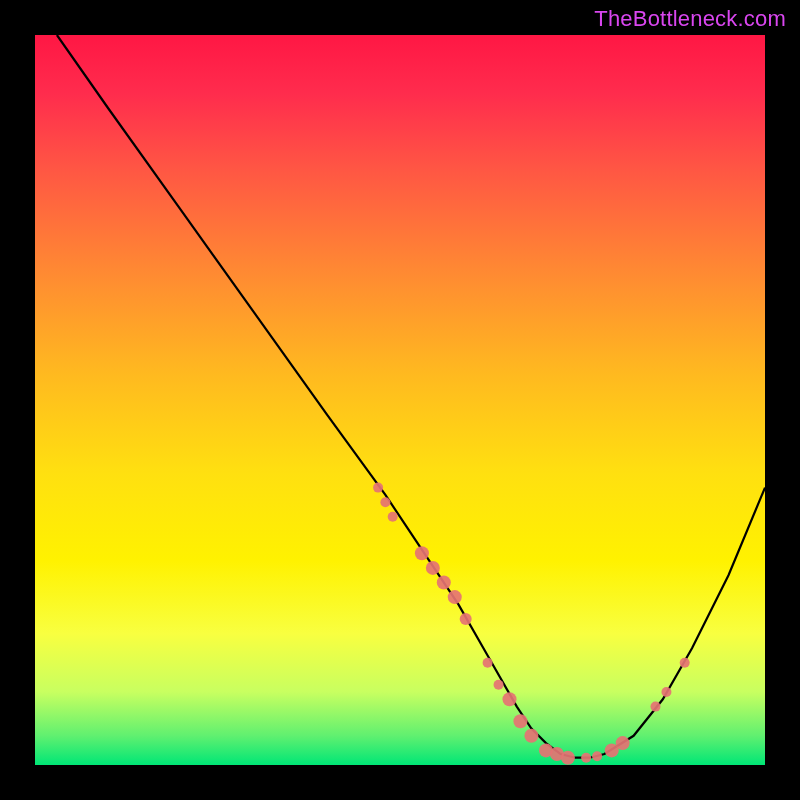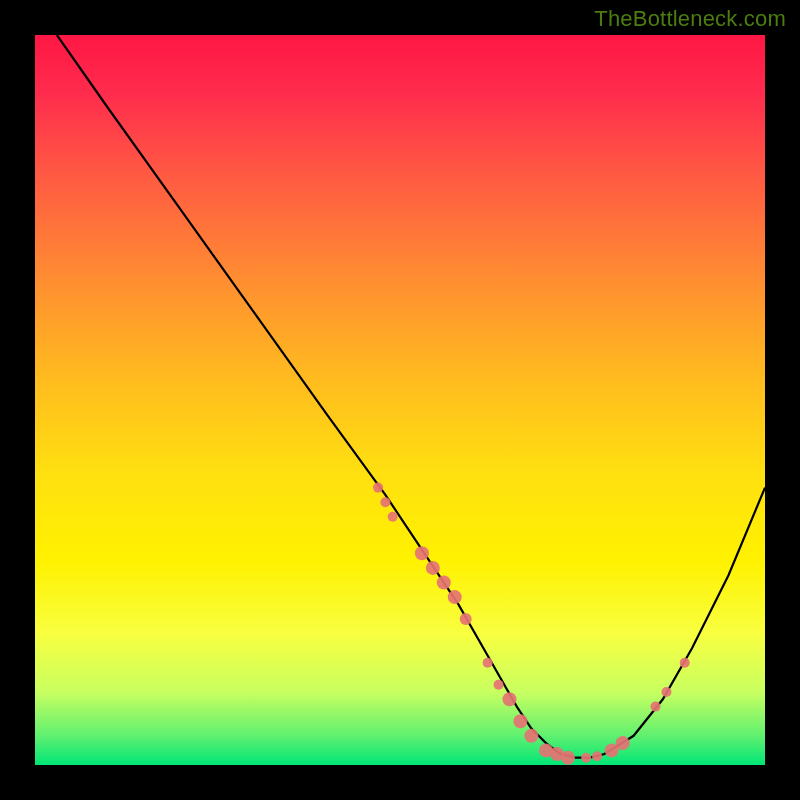--- a/index.html
+++ b/index.html
@@ -7,21 +7,21 @@
     width: 800px;
     height: 800px;
     background: #000000;
     position: relative;
     font-family: Arial, sans-serif;
   }
   .watermark {
     position: absolute;
     top: 6px;
     right: 14px;
-    color: #4d7c0f;
+    color: #d946ef;
     font-size: 22px;
     font-weight: normal;
     z-index: 10;
     letter-spacing: 0.2px;
   }
   .plot-area {
     position: absolute;
     left: 35px;
     top: 35px;
     width: 730px;

